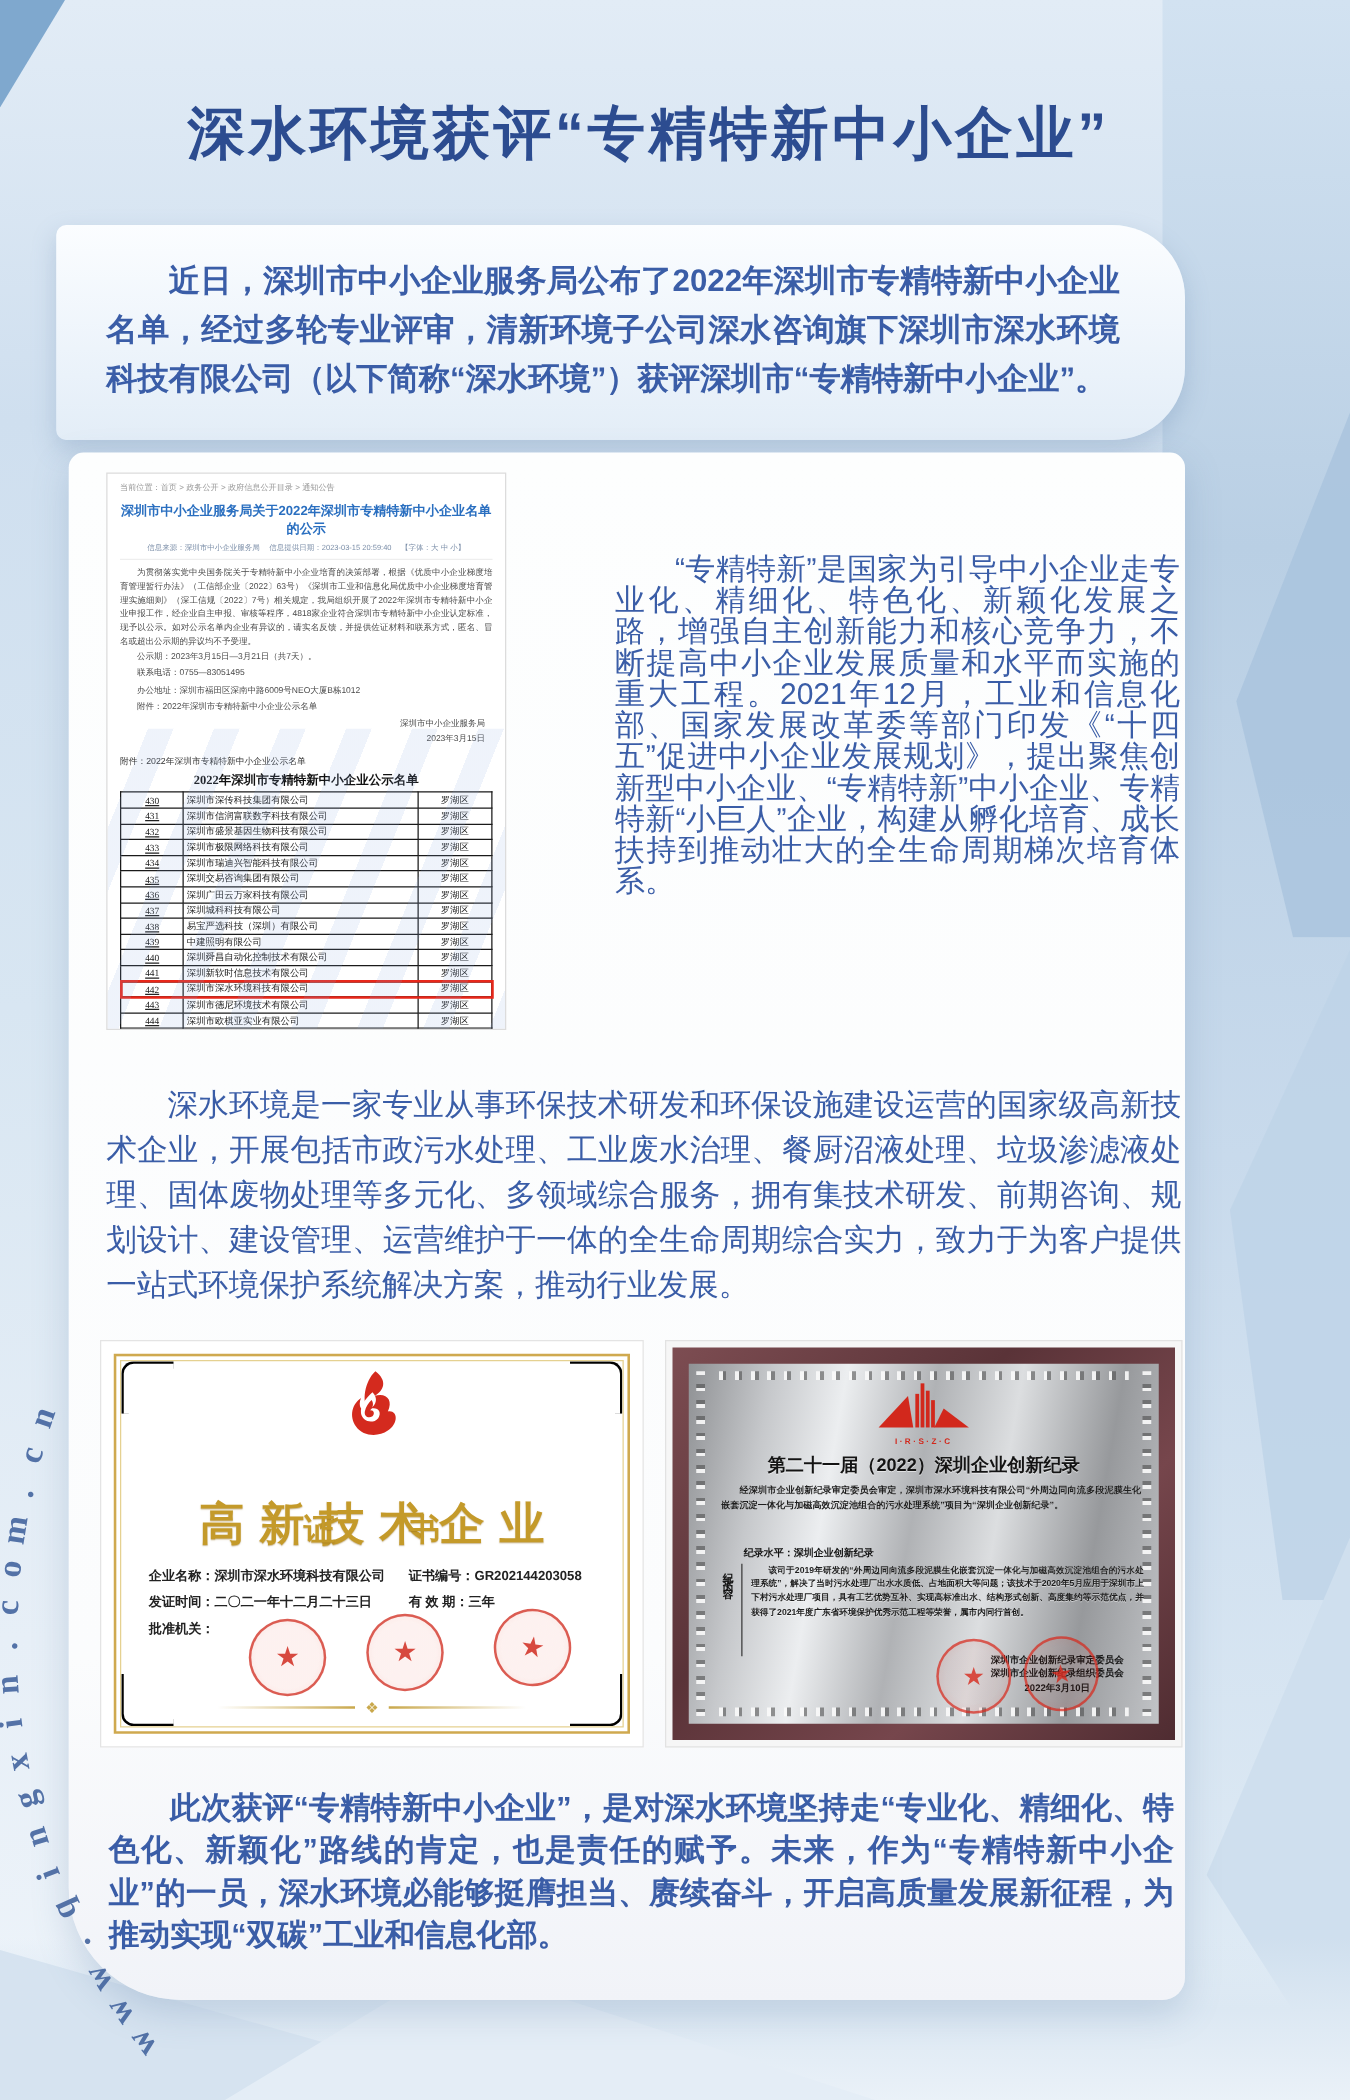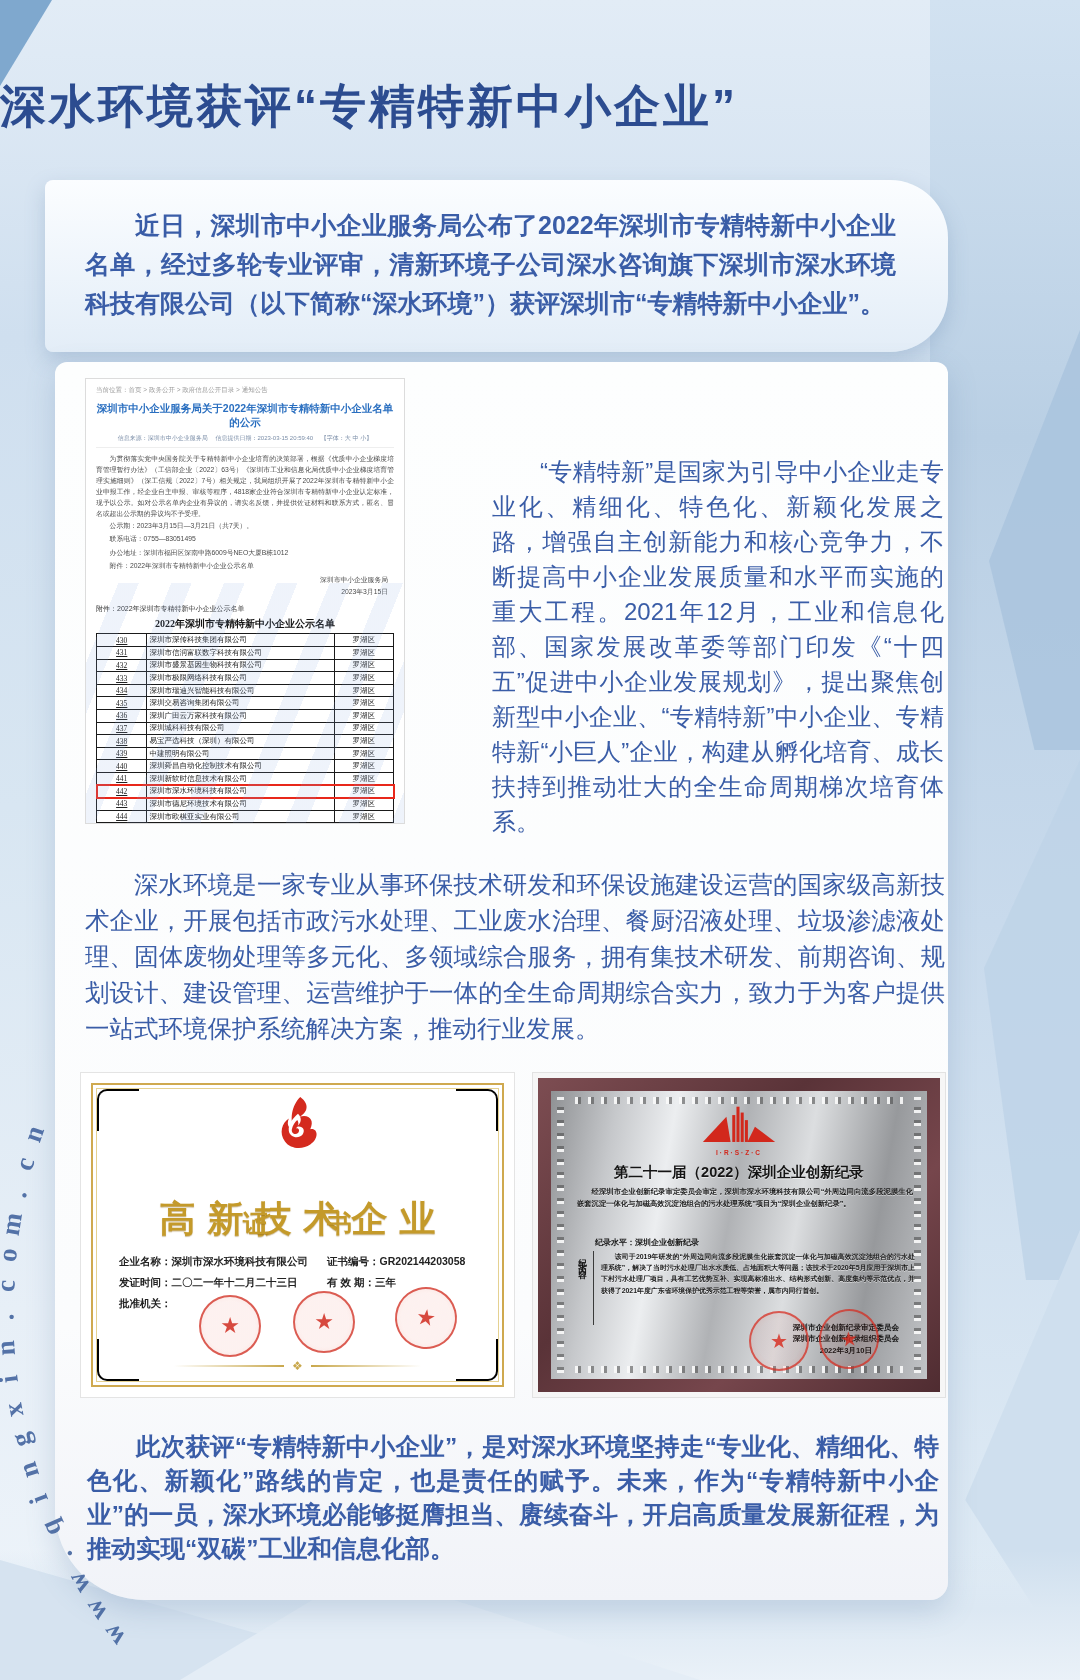--- a/index.html
+++ b/index.html
@@ -20,21 +20,21 @@
   .ridge3{position:absolute;right:0;top:1230px;width:135px;height:450px;background:#cfdfee;
     clip-path:polygon(100% 0,15% 60%,100% 100%);}
   .bg-bottom{position:absolute;left:0;bottom:0;width:1080px;height:130px;
     background:linear-gradient(180deg,rgba(222,233,244,0) 0%,#dce8f3 45%,#eaf1f8 100%);}
   .slope1{position:absolute;left:0;bottom:0;width:420px;height:150px;background:#d6e3f0;
     clip-path:polygon(0 100%,0 20%,100% 100%);}
   .slope2{position:absolute;left:180px;bottom:0;width:520px;height:110px;background:#e4edf6;
     clip-path:polygon(0 100%,35% 0,100% 100%);}
 
   
-  .main-title{position:absolute;top:76px;left:0;width:888px;text-align:left;
+  .main-title{position:absolute;top:76px;left:0;width:888px;text-align:right;
     font-size:46px;font-weight:bold;color:#2c4c90;letter-spacing:3px;}
 
   
   .intro-panel{position:absolute;left:45px;top:180px;width:903px;height:172px;box-sizing:border-box;
     background:linear-gradient(180deg,#fbfdff 0%,#eaf2fa 70%,#e3edf7 100%);
     border-radius:8px 58px 58px 8px;box-shadow:0 8px 20px rgba(96,128,168,.28);
     padding:26px 52px 0 40px;}
   .intro-text{font-size:25px;line-height:39px;font-weight:bold;color:#3a5da7;
     text-indent:2em;text-align:justify;}
 
@@ -63,21 +63,21 @@
     font-family:"Liberation Serif","DejaVu Serif",serif;}
   table.company td{border:1px solid #1a1a1a;font-size:7.5px;color:#222;height:11.6px;
     padding:0 2px;white-space:nowrap;overflow:hidden;}
   table.company td:nth-child(1){width:17%;text-align:center;text-decoration:underline;}
   table.company td:nth-child(2){width:63%;}
   table.company td:nth-child(3){width:20%;text-align:center;}
   tr.hl{outline:2.5px solid #e8271a;outline-offset:-1px;box-shadow:inset 0 0 0 1px #e8271a;}
 
   
   .para{color:#3a5da7;text-align:justify;text-indent:2em;}
-  .para-right{position:absolute;left:437px;top:92px;width:452px;font-size:24px;line-height:35px;}
+  .para-right{position:absolute;left:437px;top:81px;width:452px;font-size:24px;line-height:25px;}
   .para-company{position:absolute;left:30px;top:505px;width:860px;font-size:24.5px;line-height:36px;font-weight:normal;}
   .para-closing{position:absolute;left:32px;top:1068px;width:852px;font-size:24.5px;line-height:34px;font-weight:bold;}
 
   
   .cert{position:absolute;left:25px;top:710px;width:435px;height:326px;background:#fff;
     border:1px solid #e4e4e4;box-sizing:border-box;}
   .cert-frame{position:absolute;inset:10px;border:2px solid #cfa94f;box-shadow:inset 0 0 0 3px #fff,inset 0 0 0 4px #e5d191;}
   .cert-corner{position:absolute;width:40px;height:40px;border-color:#c9a84c;}
   .cc-tl{left:16px;top:16px;border-left:2px solid;border-top:2px solid;border-radius:10px 0 0 0;}
   .cc-tr{right:16px;top:16px;border-right:2px solid;border-top:2px solid;border-radius:0 10px 0 0;}

